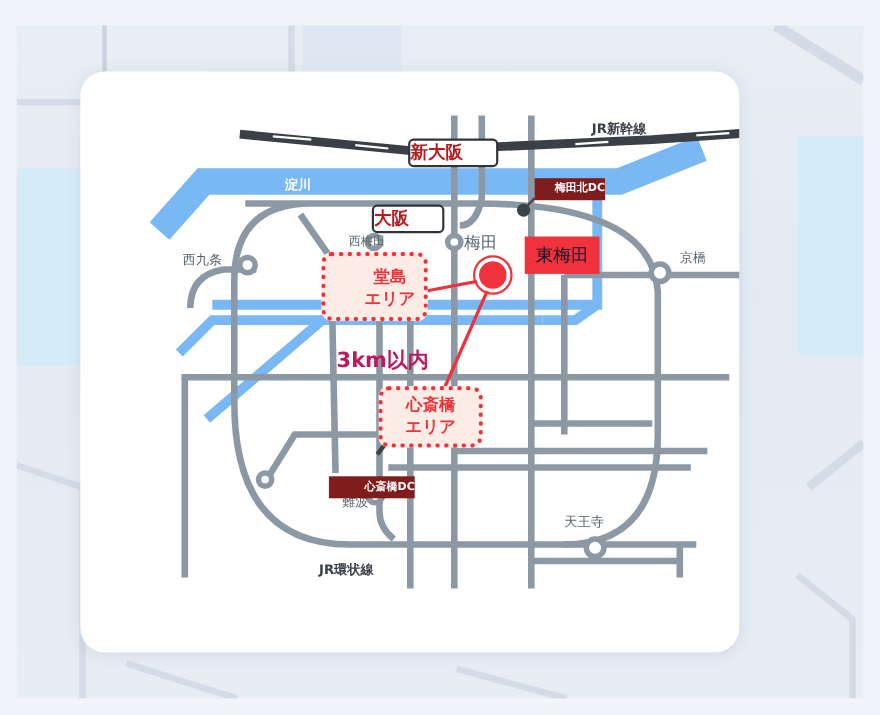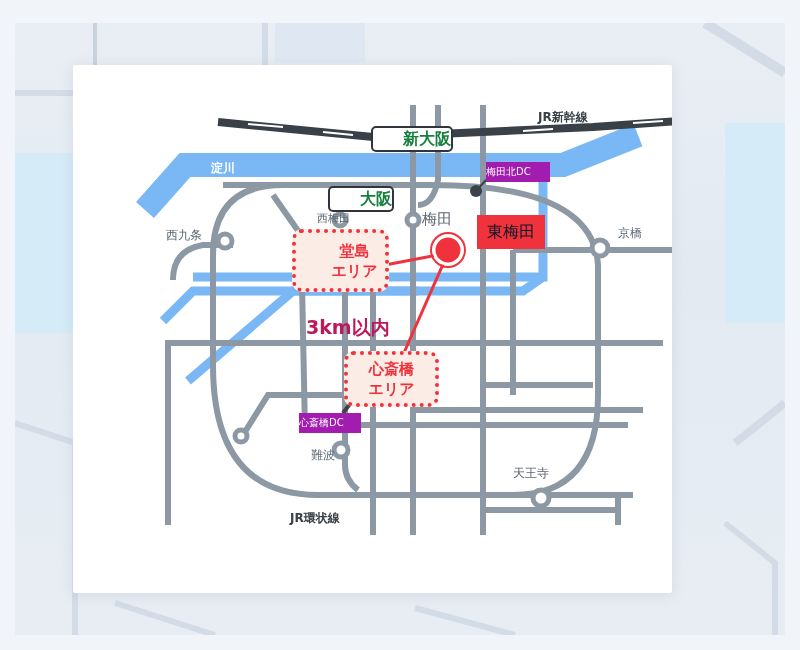--- a/index.html
+++ b/index.html
@@ -2,36 +2,36 @@
 <html><head>
 <meta charset="utf-8">
 <style>
   html, body { margin:0; padding:0; }
   body { width:800px; height:650px; background:#f1f4f8; position:relative; overflow:hidden;
          font-family:"DejaVu Sans", "Liberation Sans", sans-serif; }
   .bg-map { position:absolute; left:15px; top:23px; width:770px; height:612px; overflow:hidden;
             background:linear-gradient(180deg,#e9eef4 0%,#e3eaf2 40%,#e7edf3 100%); }
   .bg-map svg { position:absolute; left:0; top:0; }
   .card { position:absolute; left:73px; top:65px; width:599px; height:528px; background:#ffffff;
-          border-radius:2px; box-shadow:0 2px 14px rgba(120,140,170,0.18); overflow:hidden; }
+          border-radius:22px; box-shadow:0 2px 14px rgba(120,140,170,0.18); overflow:hidden; }
   .card svg { position:absolute; left:0; top:0; }
   .lbl { position:absolute; white-space:nowrap; line-height:1; }
-  .st-lbl { font-size:12px; color:#5b6670;font-family:Liberation Mono, monospace; }
+  .st-lbl { font-size:12px; color:#5b6670; }
   .big-box { position:absolute; background:#fff; border:2px solid #2f353b; border-radius:5px;
-             font-weight:bold; font-size:16px; color:#15803d; text-align:right; line-height:22px; }
-  .dc { position:absolute; background:#a21caf; color:#fff; font-size:10px; font-weight:normal;
-        text-align:left; line-height:20px; }
+             font-weight:bold; font-size:16px; color:#b91c1c; text-align:left; line-height:22px; }
+  .dc { position:absolute; background:#7f1d1d; color:#fff; font-size:10px; font-weight:bold;
+        text-align:right; line-height:20px; }
   .area { position:absolute; background:#fcece6; border:4px dotted #f0323c; border-radius:10px;
           color:#f0323c; font-weight:bold; font-size:15px; text-align:center; line-height:20px;
           box-sizing:border-box; display:flex; flex-direction:column; justify-content:center; }
   .hq { position:absolute; background:#f0323c; color:#0f172a; font-weight:normal; font-size:16px;
         text-align:center; line-height:34px; }
   .radius { position:absolute; font-size:19px; font-weight:bold; color:#be185d; }
   .line-name { position:absolute; font-size:12px; font-weight:bold; color:#3a4047; }
-  .river-name { position:absolute; font-size:12px; font-weight:bold; color:#ffffff; }
+  .river-name { position:absolute; font-size:12px; font-weight:bold; color:#ffffff;margin-left:48px; }
 </style>
 </head>
 <body>
 
 <div class="bg-map">
   <svg width="770" height="612" viewBox="0 0 770 612">
     <rect x="0" y="130" width="60" height="180" fill="#d6ebf8"></rect>
     <rect x="710" y="100" width="60" height="200" fill="#d6ebf8"></rect>
     <path d="M0 70 L60 70 L70 60 L160 60 L175 45 L250 45 L250 0" stroke="#d3dce6" stroke-width="6" fill="none"></path>
     <path d="M80 0 L80 45" stroke="#c8d3de" stroke-width="4"></path>
@@ -106,21 +106,21 @@
       <path d="M312 200 L375 188"></path>
       <path d="M375 188 L330 290"></path>
     </g>
     <circle cx="375" cy="185" r="14" fill="#f0323c" stroke="#ffffff" stroke-width="3"></circle>
     <circle cx="375" cy="185" r="17" fill="none" stroke="#f0323c" stroke-width="2"></circle>
   </svg>
 
   <div class="line-name" style="left:465px; top:44px;">JR新幹線</div>
   <div class="big-box" style="left:298px; top:61px; width:78px; height:22px;">新大阪</div>
   <div class="river-name" style="left:138px; top:95px;">淀川</div>
-  <div class="big-box" style="left:255px; top:121px; width:62px; height:22px;">大阪</div>
+  <div class="big-box" style="left:265px; top:121px; width:62px; height:22px;">大阪</div>
   <div class="dc" style="left:413px; top:97px; width:64px; height:20px;">梅田北DC</div>
 
   <div class="lbl st-lbl" style="left:244px; top:149px; font-size:11px;">西梅田</div>
   <div class="lbl st-lbl" style="left:349px; top:148px; font-size:15px;">梅田</div>
   <div class="lbl st-lbl" style="left:93px; top:165px;">西九条</div>
   <div class="lbl st-lbl" style="left:545px; top:163px;">京橋</div>
   <div class="lbl st-lbl" style="left:238px; top:385px;">難波</div>
   <div class="lbl st-lbl" style="left:440px; top:403px;">天王寺</div>
 
   <div class="hq" style="left:404px; top:150px; width:68px; height:34px;">東梅田</div>
@@ -130,16 +130,16 @@
     <span>エリア</span>
   </div>
 
   <div class="radius" style="left:233px; top:250px;">3km以内</div>
 
   <div class="area" style="left:271px; top:286px; width:95px; height:56px;font-family:Liberation Serif, serif;">
     <span>心斎橋</span>
     <span>エリア</span>
   </div>
 
-  <div class="dc" style="left:226px; top:348px; width:62px; height:20px;">心斎橋DC</div>
+  <div class="dc" style="left:226px; top:368px; width:62px; height:20px;padding-left:16px;">心斎橋DC</div>
 
   <div class="line-name" style="left:185px; top:445px;margin-left:32px;">JR環状線</div>
 </div>
 
 </body></html>

